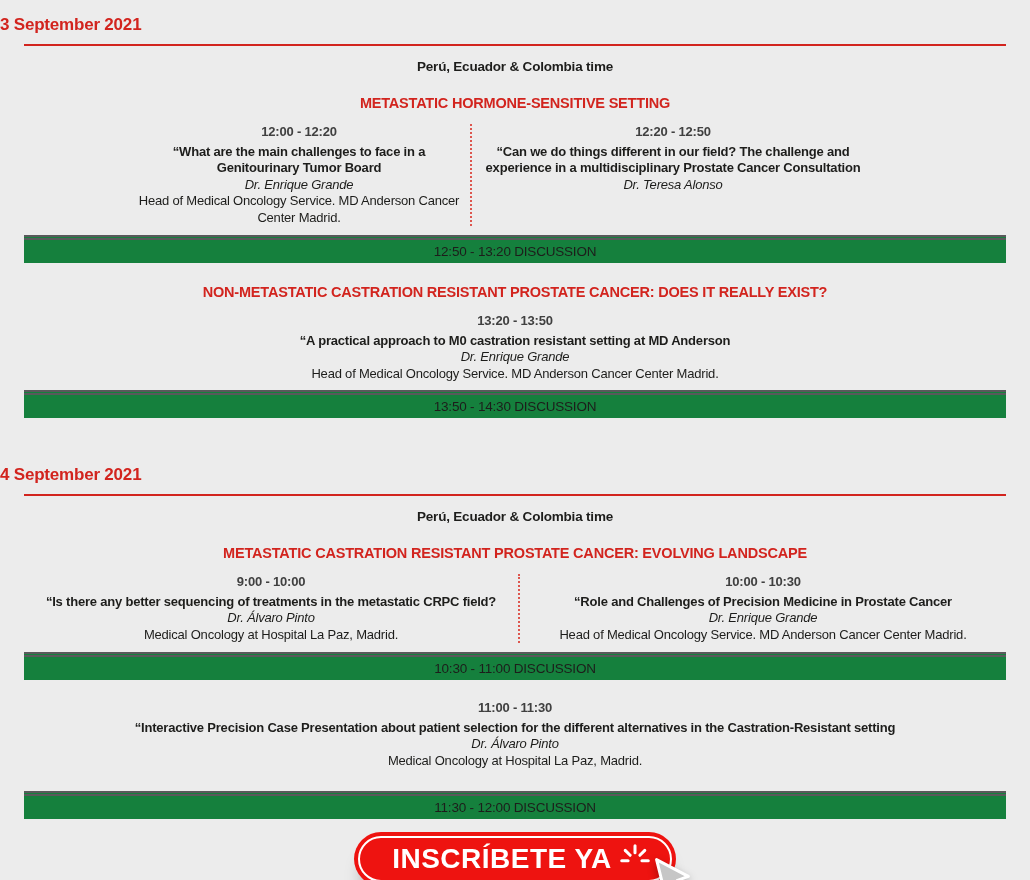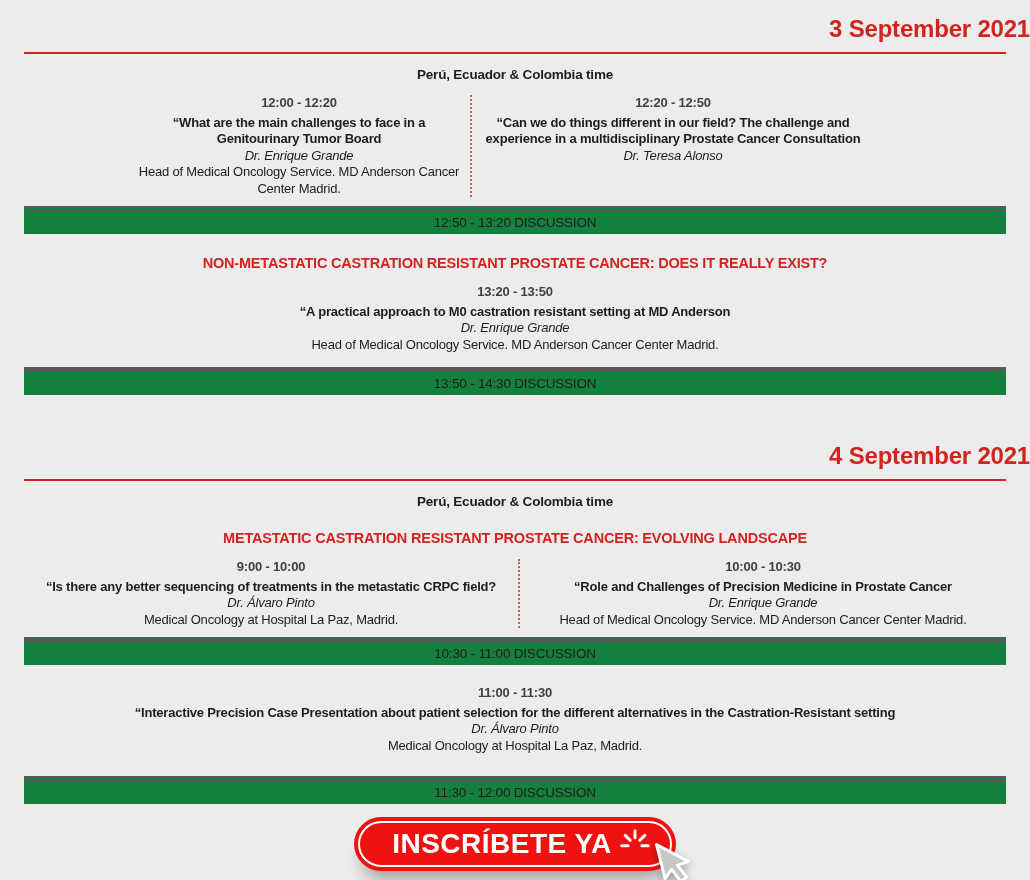--- a/index.html
+++ b/index.html
@@ -6,21 +6,21 @@
   html,body { width:1030px; height:880px; overflow:hidden; }
   body {
     background:#ECECEC;
     font-family:"Liberation Sans","DejaVu Sans",sans-serif;
     color:#1D1D1B;
     letter-spacing:-0.2px;
   }
   .page { position:relative; width:1030px; height:880px; padding-top:15px; }
 
   .day-title {
-    text-align:right; color:#D2241E; font-size:24px; font-weight:bold;
+    text-align:left; color:#D2241E; font-size:17px; font-weight:bold;
     margin-bottom:9px;
   }
   .red-line { margin:0 24px; border-top:2px solid #D2241E; }
   .tz {
     text-align:center; font-weight:bold; font-size:13.5px; margin-top:13px;
   }
   .topic {
     text-align:center; color:#D2241E; font-size:14.5px; font-weight:bold;
     margin-top:21px;
   }
@@ -44,21 +44,21 @@
   .row.d2 .col-b .inner { width:478px; margin:0 auto; }
 
   .single { margin:13px 24px 0; }
 
   .bar {
     margin:9px 24px 0; background:#15803d;
     border-top:5px double #59595B;
     height:28px; display:flex; align-items:center; justify-content:center;
     font-size:13.5px;
   }
-  .bar.gap2 { margin-top:14px; }
+  .bar.gap2 { margin-top:8px; }
 
   .day2 { margin-top:47px; }
 
   
   .cta-wrap { display:flex; justify-content:center; margin-top:13px; }
   .cta {
     position:relative; border:none; cursor:pointer;
     background:#EE1310; border-radius:29px;
     height:54px; padding:0 26px 0 38px;
     display:flex; align-items:center;
@@ -83,20 +83,21 @@
 </head>
 <body>
 
 <div class="page">
 
   <section>
     <h1 class="day-title">3 September 2021</h1>
     <div class="red-line"></div>
     <div class="tz">Perú, Ecuador &amp; Colombia time</div>
 
+    <h2 class="topic">METASTATIC HORMONE-SENSITIVE SETTING</h2>
 
     <div class="row d1">
       <div class="col-a">
         <div class="inner session">
           <div class="time">12:00 - 12:20</div>
           <div class="stitle">“What are the main challenges to face in a Genitourinary Tumor Board</div>
           <div class="speaker">Dr. Enrique Grande</div>
           <div class="affil">Head of Medical Oncology Service. MD Anderson Cancer Center Madrid.</div>
         </div>
       </div>

